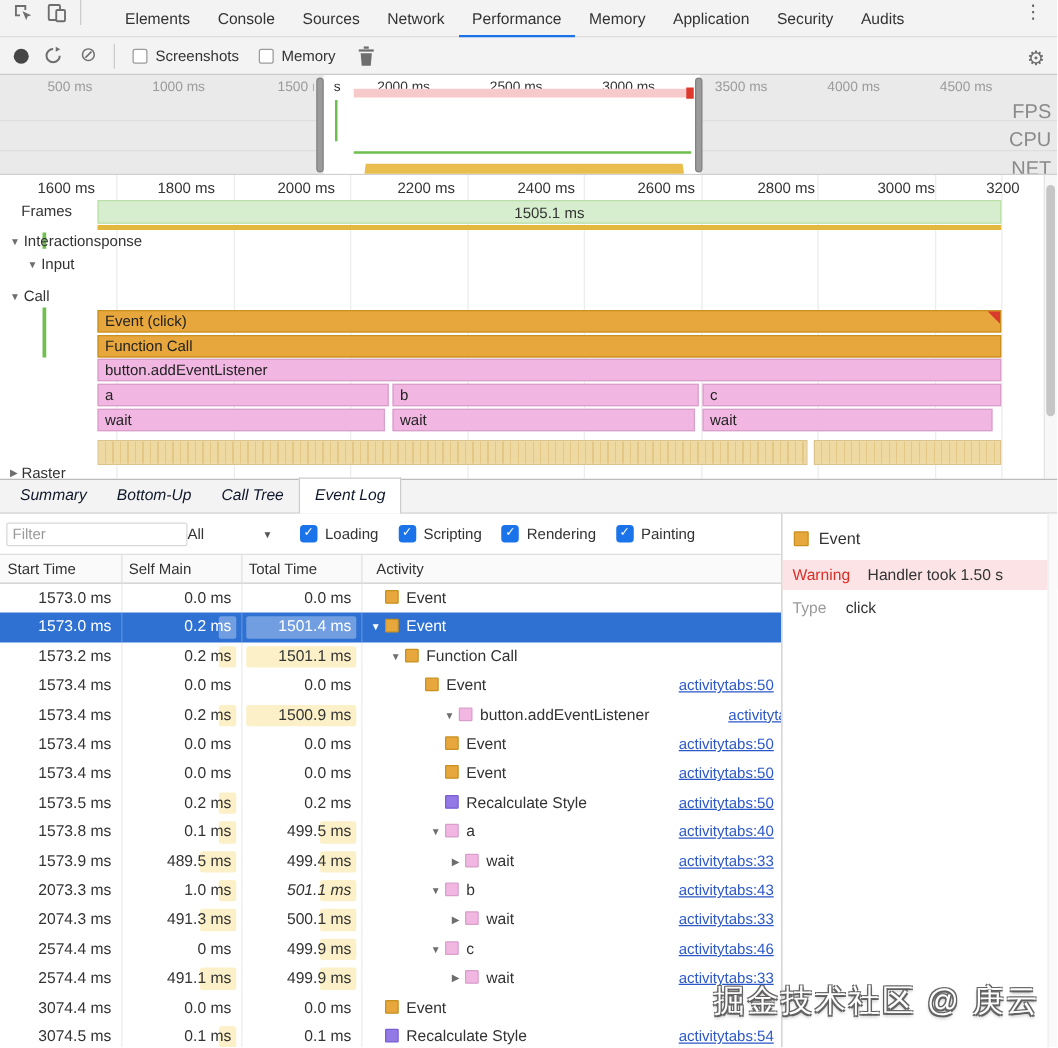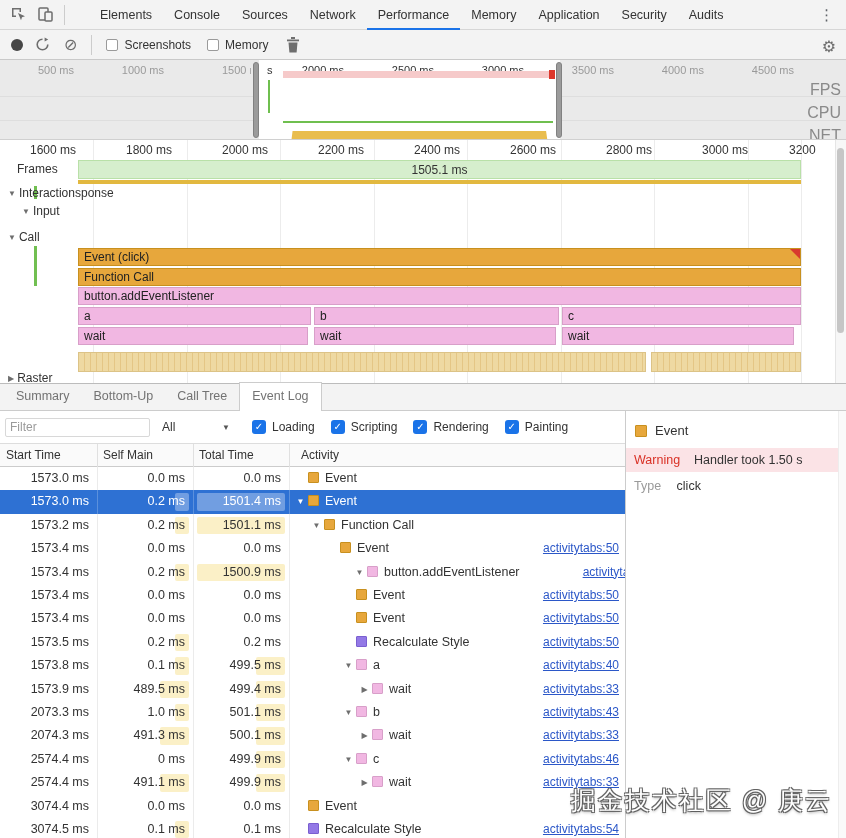--- a/index.html
+++ b/index.html
@@ -5,21 +5,21 @@
   * { margin:0; padding:0; box-sizing:border-box; }
   html,body { background:#fff; }
   .screen {
     position:relative; width:846px; height:838px; overflow:hidden;
     font-family:"Liberation Sans", sans-serif; font-size:12px; color:#333;
     background:#fff; -webkit-font-smoothing:antialiased;
   }
 
   
   .tabbar { position:absolute; left:0; top:0; width:846px; height:30px;
-    background:#f3f3f3; border-bottom:1px solid #d6d6d6; display:flex; align-items:center; }
+    background:#f3f3f3; border-bottom:1px solid #d6d6d6; display:flex; align-items:flex-start; }
   .tabbar .icons { display:flex; align-items:center; gap:10px; padding:0 10px; }
   .vdiv { width:1px; height:20px; background:#ccc; }
   .tabs { display:flex; align-items:stretch; height:30px; margin-left:14px; flex:1; }
   .tab { padding:8px 11px 6px; font-size:12.5px; color:#333; cursor:default; }
   .tab.active { box-shadow: inset 0 -2px 0 #1a73e8; }
   .more-dots { font-size:15px; color:#5f6368; padding:0 12px 0 4px; }
 
   
   .controls { position:absolute; left:0; top:30px; width:846px; height:30px;
     background:#f3f3f3; border-bottom:1px solid #c9c9c9; display:flex; align-items:center; }
@@ -69,30 +69,30 @@
     border-left:10px solid transparent; border-top:10px solid #d83a2e; }
   .gc { position:absolute; top:212px; height:20px; border:1px solid #dcc387;
     background:repeating-linear-gradient(90deg,#eed9a2 0,#eed9a2 5px,#e4c685 5px,#e4c685 6px); }
   .vsb-track { position:absolute; right:0; top:0; width:11px; height:243px; background:#f7f7f7; border-left:1px solid #e5e5e5; }
   .vsb-thumb { position:absolute; right:2px; top:8px; width:7px; height:185px; background:#c6c6c6; border-radius:4px; }
 
   
   .bottombar { position:absolute; left:0; top:383px; width:846px; height:28px;
     background:#f3f3f3; border-top:1px solid #bcbcbc; border-bottom:1px solid #ccc;
     display:flex; align-items:flex-end; padding-left:4px; }
-  .btab { padding:6px 12px 7px; font-size:12.5px; color:#737373; }
+  .btab { padding:6px 12px 7px; font-size:12.5px; color:#0f172a;font-style:italic; }
   .btab.active { background:#fff; border:1px solid #ccc; border-bottom:none; margin-bottom:-1px; padding-bottom:8px; }
 
   
   .filterrow { position:absolute; left:0; top:411px; width:625px; height:33px;
     background:#fff; border-bottom:1px solid #ddd; display:flex; align-items:center; }
   .filter-input { width:145px; height:19px; margin-left:5px; border:1px solid #d8d8d8; border-radius:2px;
     font-family:"Liberation Sans",sans-serif; font-size:12px; padding:0 4px; color:#333; outline:none; }
   .filter-input::placeholder { color:#9a9a9a; }
-  .all-dd { display:flex; align-items:center; margin-left:12px; width:68px; justify-content:space-between; }
+  .all-dd { display:flex; align-items:center; width:68px; justify-content:space-between; }
   .dd-arrow { font-size:8px; color:#555; }
 
   
   .grid-header { position:absolute; left:0; top:444px; width:625px; height:23px;
     background:#fafafa; border-bottom:1px solid #ccc; }
   .gh-cell { position:absolute; top:4px; font-size:12px; color:#333; }
   .col-div { position:absolute; top:0; width:1px; background:#e0e0e0; }
   .rows-wrap { position:absolute; left:0; top:467px; width:625px; height:371px; overflow:hidden; }
   .trow { position:absolute; left:0; width:625px; height:23.4px; }
   .trow.sel { background:#2e71d3; color:#fff; }
@@ -492,21 +492,21 @@
         <span class="cdiv" style="left: 97px;"></span>
         <span class="cdiv" style="left: 193px;"></span>
         <span class="cdiv" style="left: 289px;"></span>
         <span class="num" style="left: 0px; width: 97px;">
           <span class="numtxt">2073.3 ms</span>
         </span>
         <span class="num" style="left: 97px; width: 96px;">
           <span class="heatbar" style="width: 14px;"></span>
           <span class="numtxt">1.0 ms</span>
         </span>
-        <span class="num" style="left: 193px; width: 96px;">
+        <span class="num" style="left: 193px; width: 96px; font-style: italic;">
           <span class="heatbar" style="width: 29.3705px;"></span>
           <span class="numtxt">501.1 ms</span>
         </span>
         <span class="act" style="padding-left: 52px;"><span class="tree-arrow">▼</span><span class="sq pink"></span><span>b</span><span class="srclink">activitytabs:43</span></span>
       </div>
       <div class="trow" style="top: 257.4px;">
         <span class="cdiv" style="left: 97px;"></span>
         <span class="cdiv" style="left: 193px;"></span>
         <span class="cdiv" style="left: 289px;"></span>
         <span class="num" style="left: 0px; width: 97px;">

